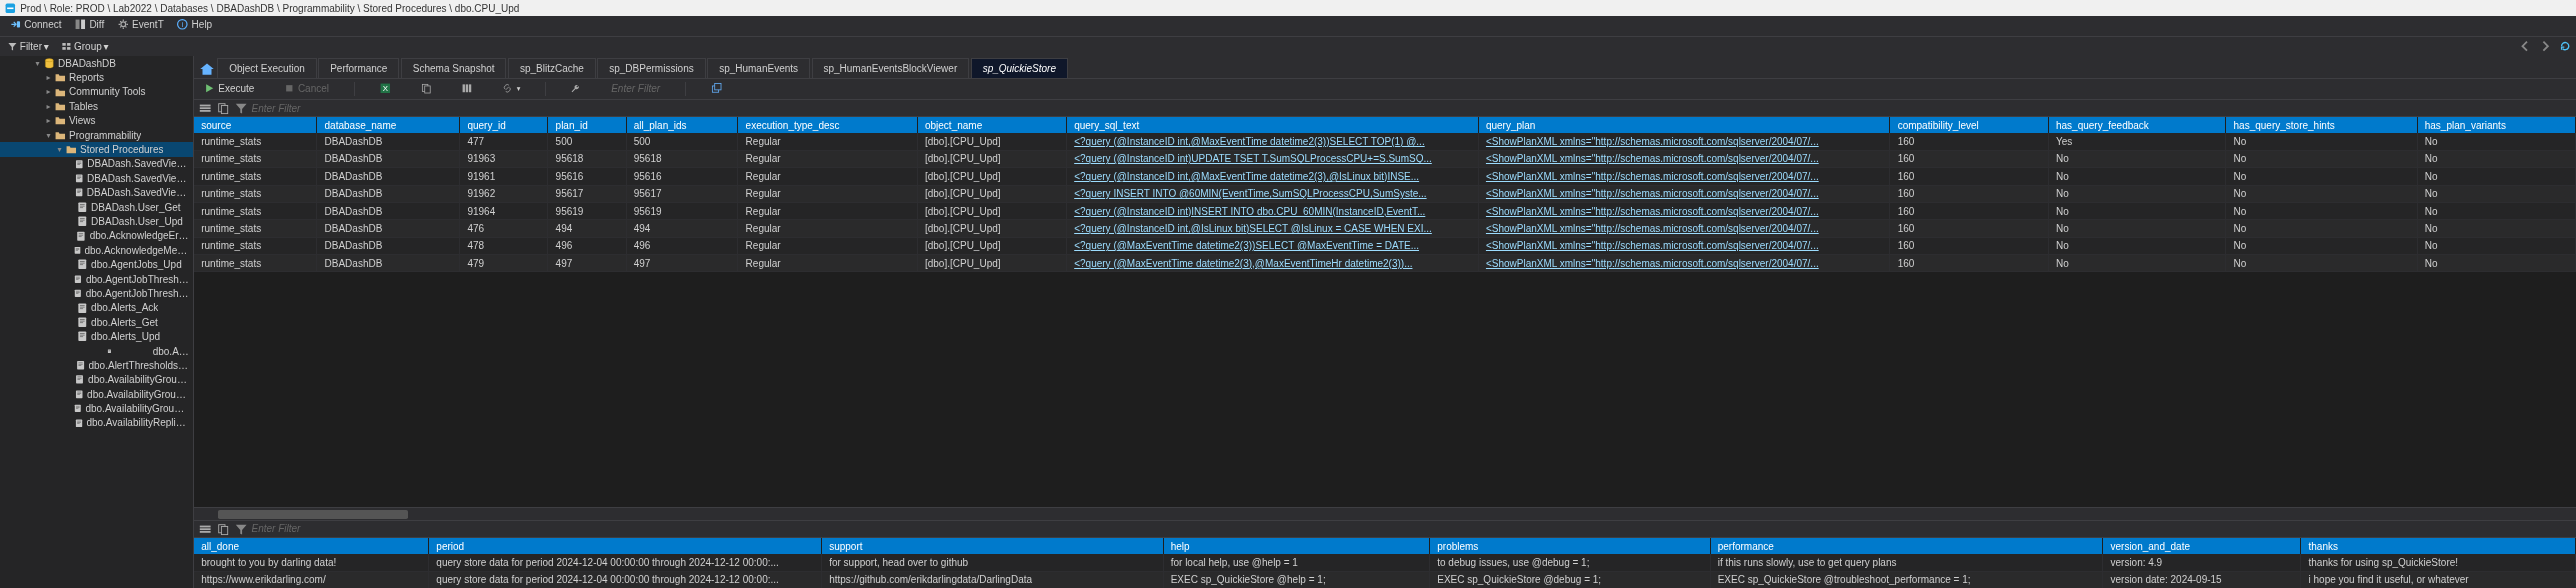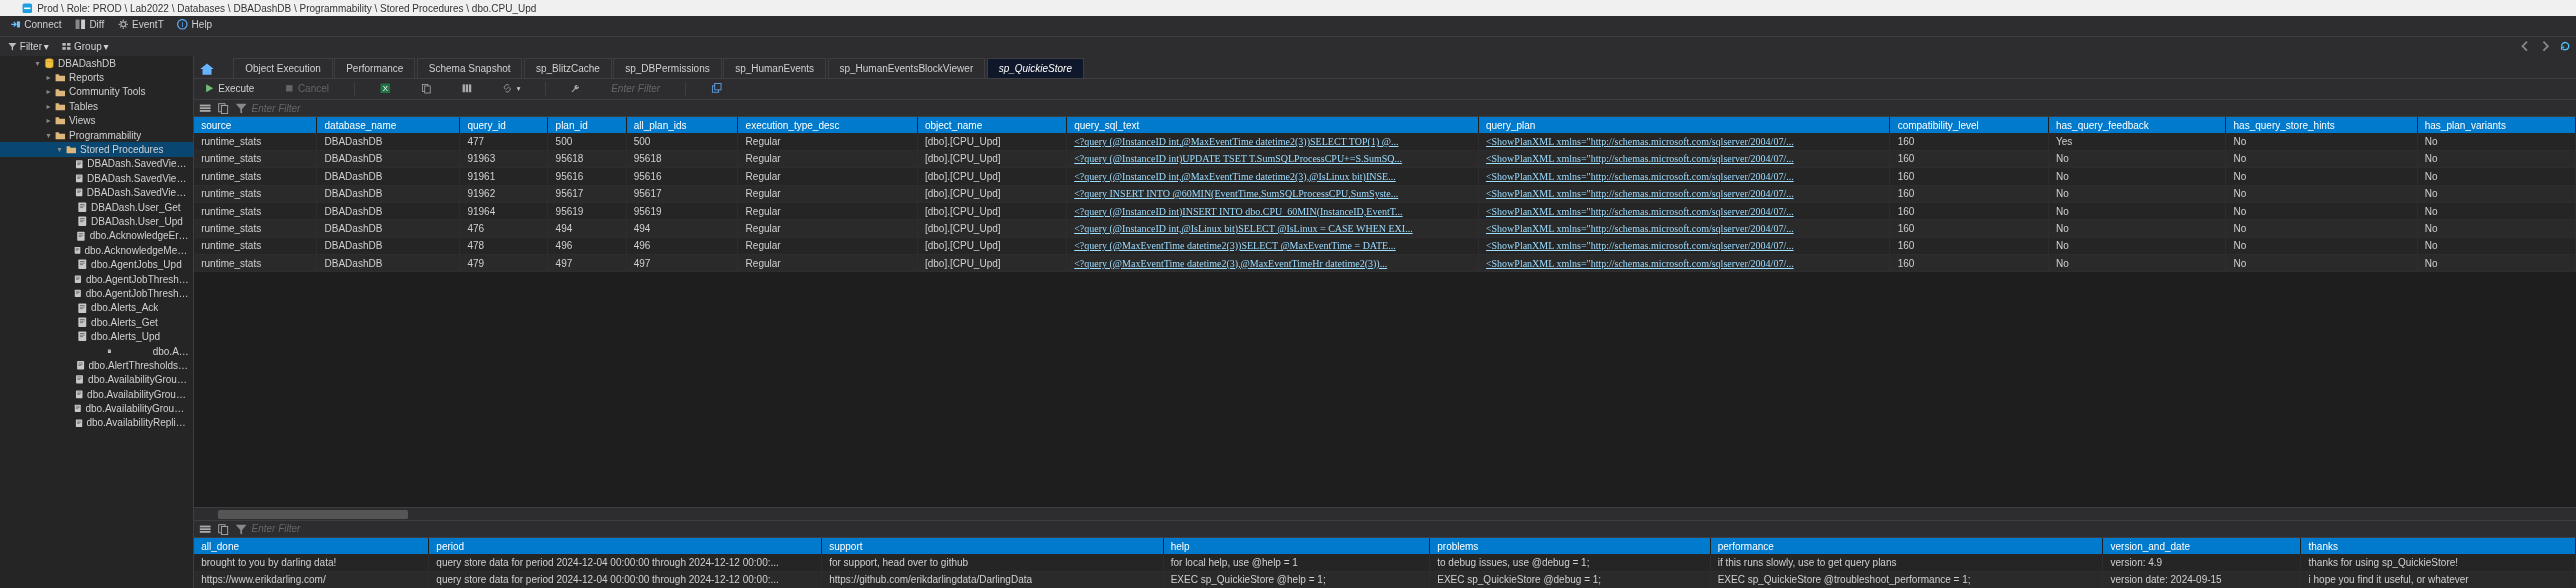--- a/index.html
+++ b/index.html
@@ -1,18 +1,18 @@
 <!DOCTYPE html>
 <html><head>
 <meta charset="utf-8">
 <style>
 * { margin: 0; padding: 0; box-sizing: border-box; font-family: "Segoe UI", Tahoma, sans-serif; font-size: 10px; }
 body { background: #1e1e1e; color: #d0d0d0; overflow: hidden; }
 
-.titlebar { height: 16px; background: #f0f0f0; color: #333; display: flex; align-items: center; padding: 0 21px; }
+.titlebar { height: 16px; background: #f0f0f0; color: #333; display: flex; align-items: center; padding: 0 4px; }
 .titlebar .app-icon { width: 12.6px; height: 12.6px; margin-right: 3.6px; display: inline-flex; align-items: center; justify-content: center; }
 
 .menubar { height: 20px; background: #2d2d30; display: flex; align-items: flex-start; padding: 0 3.6px; gap: 1.8px; }
 .menubar .mitem { display: inline-flex; align-items: center; gap: 2.7px; padding: 1.8px 5.4px; cursor: pointer; color: #d0d0d0; }
 .menubar .micon { width: 12.6px; height: 12.6px; display: inline-flex; align-items: center; justify-content: center; }
 
 .filterbar { height: 20px; background: #2d2d30; display: flex; align-items: center; padding: 0 3.6px; gap: 5.4px; border-top: 0.9px solid #3e3e42; }
 .filterbar .fbtn { display: inline-flex; align-items: center; gap: 1.8px; cursor: pointer; padding: 0.9px 3.6px; }
 .filterbar .spacer { flex: 1; }
 .filterbar .navbtn { width: 14.4px; height: 14.4px; display: inline-flex; align-items: center; justify-content: center; cursor: pointer; }
@@ -21,21 +21,21 @@
 
 .tree-panel { width: 194px; background: #252526; overflow-y: auto; border-right: 0.9px solid #3e3e42; }
 .tree-node { display: flex; align-items: center; height: 14.4px; padding-right: 3.6px; cursor: pointer; white-space: nowrap; }
 .tree-node.selected { background: #094771; }
 .tree-toggle { width: 10.8px; text-align: center; font-size: 8px; color: #888; }
 .tree-icon { width: 12.6px; height: 12.6px; margin-right: 2.7px; display: inline-flex; align-items: center; justify-content: center; }
 .tree-label { overflow: hidden; text-overflow: ellipsis; }
 
 .content { flex: 1; display: flex; flex-direction: column; background: #1e1e1e; overflow: hidden; }
 
-.tabbar { height: 21.5px; background: #2d2d30; display: flex; align-items: flex-end; padding: 1.8px 3.6px 0 3.6px; gap: 16px; }
+.tabbar { height: 21.5px; background: #2d2d30; display: flex; align-items: flex-end; padding: 1.8px 3.6px 0 3.6px; gap: 0; }
 .tabbar .home-tab { width: 18px; height: 18px; display: inline-flex; align-items: center; justify-content: center; cursor: pointer; }
 .tab { padding: 3.6px 10.8px; background: #2d2d30; color: #d0d0d0; cursor: pointer; border: 0.9px solid #3e3e42; border-bottom: none; margin-left: 1.8px; }
 .tab.active { background: #0f172a; color: #fff; font-style: italic; }
 
 .toolbar { height: 21.5px; background: #2d2d30; display: flex; align-items: center; padding: 0 5.4px; gap: 21px; border-top: 0.9px solid #3e3e42; }
 .toolbar .tbtn { display: inline-flex; align-items: center; gap: 2.7px; padding: 1.8px 3.6px; cursor: pointer; }
 .toolbar .tbtn.disabled { color: #666; cursor: default; }
 .toolbar .ticon { width: 12.6px; height: 12.6px; display: inline-flex; align-items: center; justify-content: center; }
 .toolbar .sep { width: 0.9px; height: 14.4px; background: #3e3e42; }
 
@@ -44,21 +44,21 @@
 .grid-wrap.short { flex: 0 0 auto; }
 
 .mini-toolbar { height: 18px; background: #2d2d30; display: flex; align-items: center; padding: 0 3.6px; gap: 3.6px; border-top: 0.9px solid #3e3e42; border-bottom: 0.9px solid #3e3e42; }
 .mini-toolbar .mtbtn { width: 14.4px; height: 14.4px; display: inline-flex; align-items: center; justify-content: center; cursor: pointer; }
 .mini-toolbar .mttext { color: #666; font-style: italic; }
 
 table.grid { border-collapse: collapse; min-width: 100%; }
 table.grid th { background: #007acc; color: #fff; font-weight: normal; text-align: left; padding: 2.7px 7.2px; border-right: 0.9px solid #1e1e1e; white-space: nowrap; position: sticky; top: 0; }
 table.grid td { padding: 2.7px 7.2px; border-right: 0.9px solid #2d2d30; border-bottom: 0.9px solid #2d2d30; white-space: nowrap; background: #252526; }
 table.grid tr:nth-child(even) td { background: #2a2a2b; }
-table.grid td.link { color: #9cdcfe; text-decoration: underline; cursor: pointer; font-family: Liberation Serif, serif; }
+table.grid td.link { color: #9cdcfe; text-decoration: underline; cursor: pointer; }
 table.grid td.ellipsis { max-width: 251px; overflow: hidden; text-overflow: ellipsis; }
 
 .hscroll { height: 12.6px; background: #2d2d30; border-top: 0.9px solid #3e3e42; display: flex; align-items: center; }
 .hscroll .thumb { height: 9px; width: 8%; margin-left: 1%; background: #555; border-radius: 1.8px; }
 
 svg.i { width: 100%; height: 100%; }
 </style>
 </head>
 <body>
 

